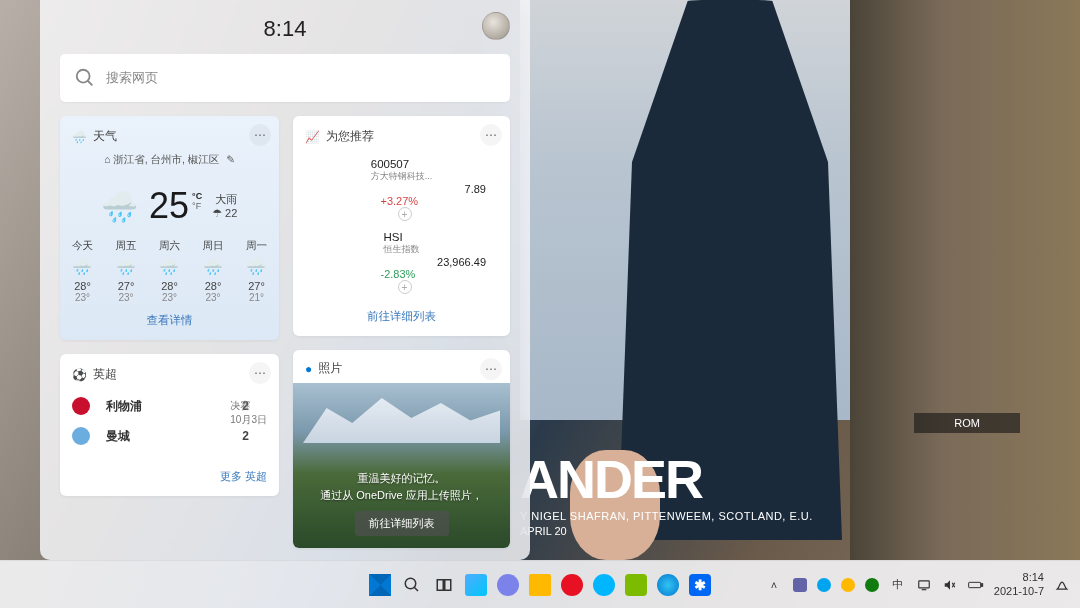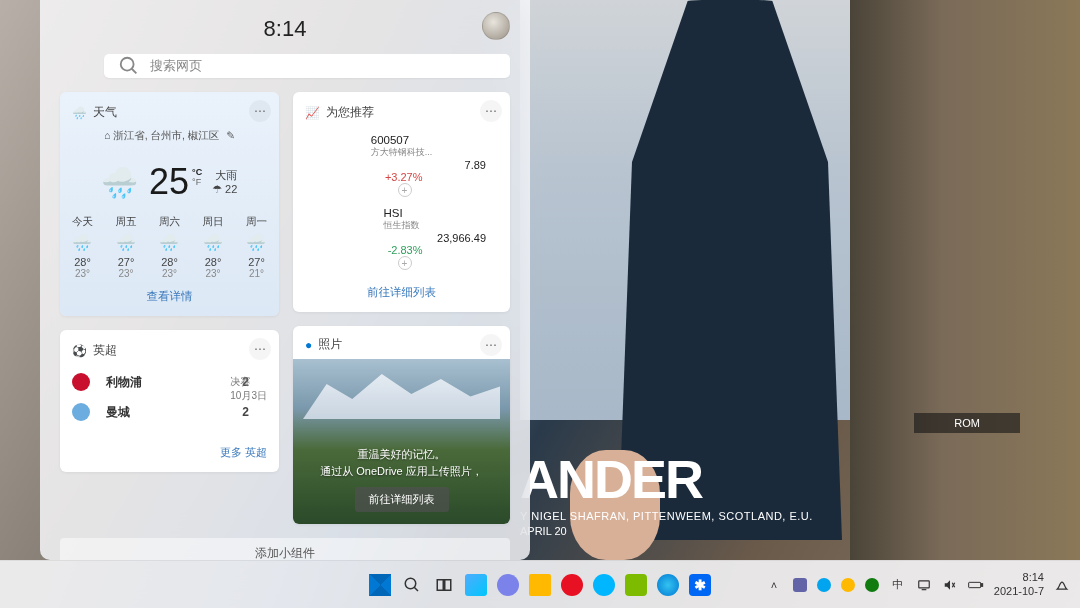--- a/index.html
+++ b/index.html
@@ -14,21 +14,21 @@
 .wall-title { position: absolute; left: 520px; top: 448px; color: #fff; font-size: 54px; font-weight: 700; letter-spacing: -2px; }
 .wall-sub { position: absolute; left: 520px; top: 510px; color: #fff; font-size: 11px; letter-spacing: 0.5px; }
 .wall-sub2 { position: absolute; left: 520px; top: 525px; color: #fff; font-size: 11px; }
 .rom-badge { position: absolute; right: 60px; top: 413px; background: rgba(20,20,20,0.6); color: #fff; padding: 4px 40px; font-size: 11px; }
 
 
 .widgets-panel { position: absolute; left: 40px; top: 0; width: 490px; height: 560px; background: rgba(250,250,252,0.82); backdrop-filter: blur(20px); border-radius: 0 0 10px 10px; padding: 12px 20px; overflow: hidden; }
 .wp-header { display: flex; align-items: center; justify-content: center; position: relative; height: 34px; }
 .wp-time { font-size: 22px; color: #222; text-align: center; }
 .wp-avatar { position: absolute; right: 0; top: 0; width: 28px; height: 28px; border-radius: 50%; background: radial-gradient(circle at 40% 35%, #e8e4dc, #9a9288); border: 1px solid rgba(0,0,0,0.1); }
-.wp-search { margin-top: 8px; height: 24px; background: #fff; border-radius: 5px; display: flex; align-items: center; padding: 0 14px; color: #888; font-size: 13px; box-shadow: 0 1px 2px rgba(0,0,0,0.05); margin-left: 44px; }
+.wp-search { margin-top: 8px; height: 48px; background: #fff; border-radius: 5px; display: flex; align-items: center; padding: 0 14px; color: #888; font-size: 13px; box-shadow: 0 1px 2px rgba(0,0,0,0.05); }
 .wp-search svg { margin-right: 10px; }
 .wp-grid { display: flex; gap: 14px; margin-top: 14px; }
 .wp-col { display: flex; flex-direction: column; gap: 14px; }
 .wp-col-left { width: 220px; }
 .wp-col-right { width: 218px; }
 
 .card { background: #fff; border-radius: 6px; padding: 12px; font-size: 12px; color: #333; box-shadow: 0 1px 3px rgba(0,0,0,0.06); position: relative; }
 .card-head { display: flex; align-items: center; gap: 6px; font-size: 12px; color: #444; margin-bottom: 8px; }
 .card-menu { position: absolute; right: 8px; top: 8px; width: 22px; height: 22px; border-radius: 50%; background: rgba(0,0,0,0.04); display: flex; align-items: center; justify-content: center; color: #666; font-size: 12px; cursor: pointer; }
 
@@ -55,21 +55,21 @@
 .sports-score { margin-left: auto; margin-right: 18px; color: #444; }
 .sports-meta { position: absolute; right: 12px; top: 45px; font-size: 10px; color: #777; text-align: left; }
 .sports-more { text-align: right; margin-top: 18px; font-size: 11px; color: #3a7abd; cursor: pointer; }
 
 
 .stock-row { display: flex; align-items: center; padding: 5px 0; font-size: 11px; flex-direction: column; }
 .stock-name { display: flex; flex-direction: column; }
 .stock-name .sym { font-size: 11.5px; color: #222; }
 .stock-name .full { font-size: 9px; color: #888; }
 .stock-price { margin-left: auto; margin-right: 12px; color: #222; }
-.stock-chg { width: 42px; text-align: right; font-size: 11px; }
+.stock-chg { width: 42px; font-size: 11px; }
 .stock-chg.up { color: #d64545; }
 .stock-chg.dn { color: #2e9e5b; }
 .stock-add { width: 14px; height: 14px; border: 1px solid #ccc; border-radius: 50%; margin-left: 6px; display: flex; align-items: center; justify-content: center; color: #aaa; font-size: 10px; cursor: pointer; }
 .stock-link { text-align: center; margin-top: 10px; font-size: 11.5px; color: #3a7abd; cursor: pointer; }
 
 
 .photos-card { padding: 0; overflow: hidden; height: 198px; display: flex; flex-direction: column; }
 .photos-card .card-head { padding: 10px 12px 6px; margin: 0; }
 .photos-img { flex: 1; background: linear-gradient(180deg, #a8c0d0 0%, #7a98ac 30%, #4a6a3a 55%, #2a4a2a 100%); position: relative; display: flex; flex-direction: column; align-items: center; justify-content: flex-end; padding-bottom: 12px; color: #fff; }
 .photos-mtn { position: absolute; top: 10px; left: 10px; right: 10px; height: 50px; background: linear-gradient(180deg, #e8eef4, #c8d4e0); clip-path: polygon(0 100%, 12% 30%, 25% 60%, 40% 10%, 55% 50%, 70% 20%, 85% 55%, 100% 35%, 100% 100%); }

